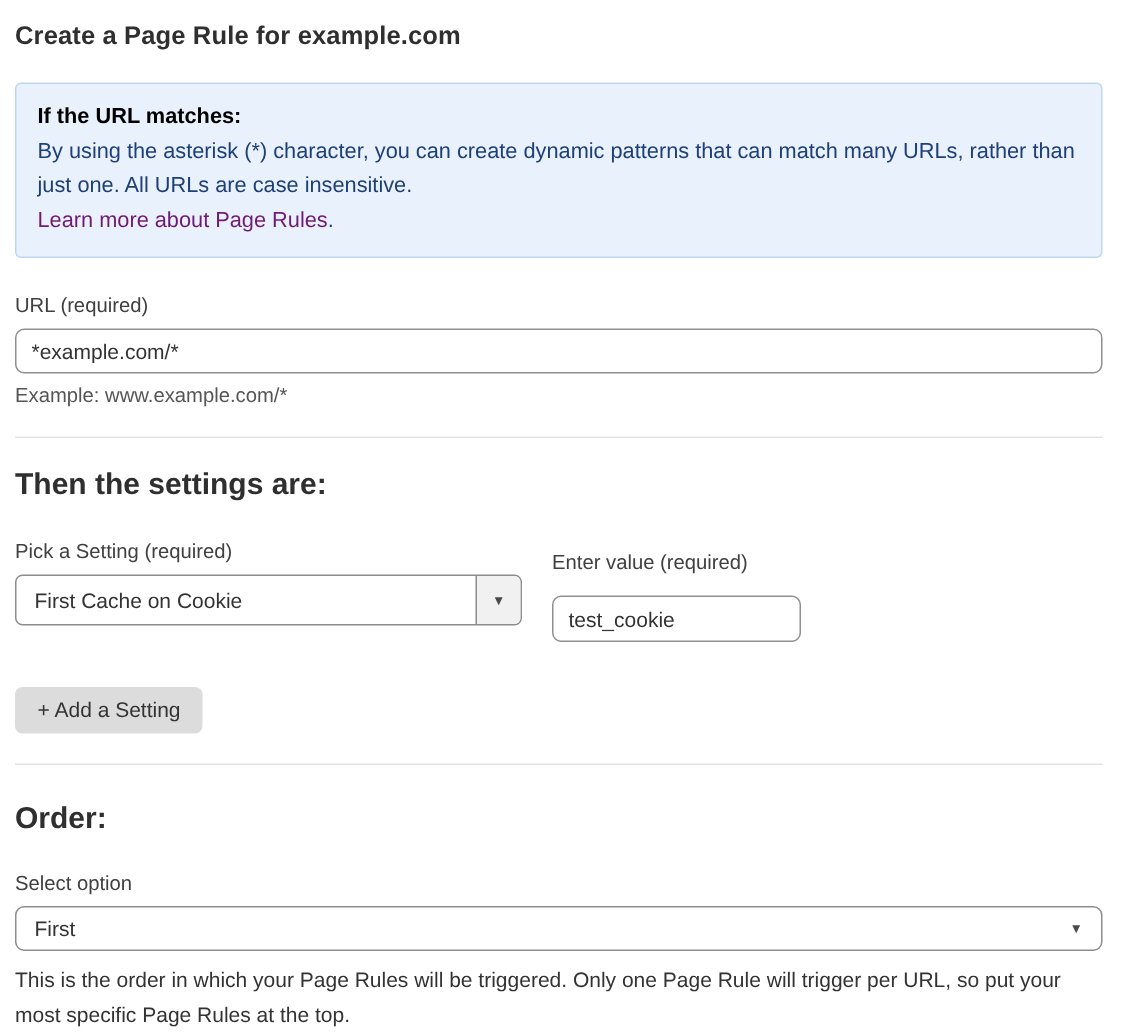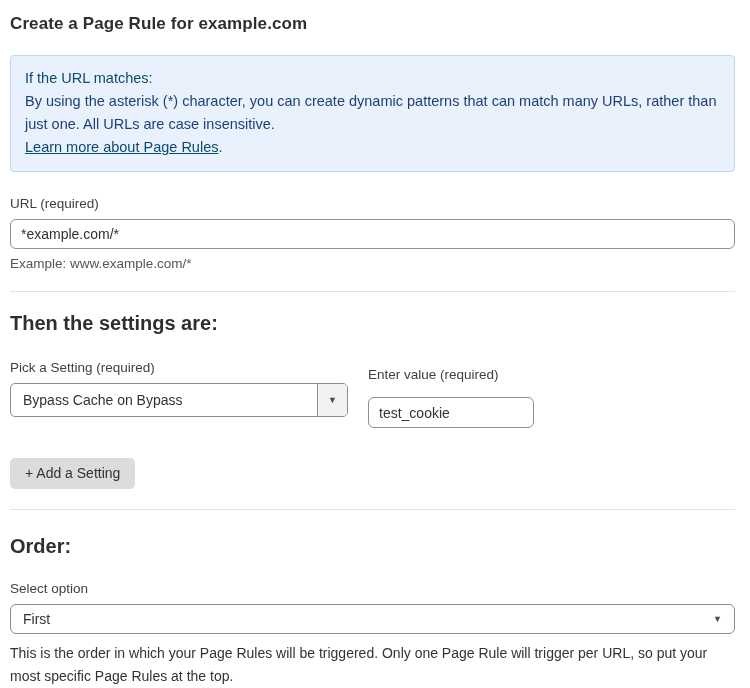--- a/index.html
+++ b/index.html
@@ -20,23 +20,23 @@
   .info-box {
     background: #e9f2fc;
     border: 1px solid #bdd7f2;
     border-radius: 4px;
     padding: 11px 14px 12px 14px;
     color: #1e3f77;
     font-size: 14.5px;
     line-height: 23px;
     margin-bottom: 24px;
   }
-  .info-box .info-heading { font-weight: normal; color: #0c4a6e; }
+  .info-box .info-heading { font-weight: bold; color: #000000; }
   .info-box a.info-link {
-    color: #0c4a6e; text-decoration: underline; cursor: pointer; text-align: center;
+    color: #701a75; cursor: pointer; text-align: center;
   }
 
   .field-label { font-size: 13.5px; color: #404040; margin-bottom: 8px; }
 
   .text-input {
     display: block; width: 100%; height: 30px;
     border: 1px solid #8f8f8f; border-radius: 6px;
     padding: 0 10px; font-size: 14px; color: #333;
     font-family: inherit; background: #fff; outline: none;
   }
@@ -111,21 +111,21 @@
   <div class="helper-text">Example: www.example.com/*</div>
 
   <hr class="divider">
 
   <h2 class="section-heading">Then the settings are:</h2>
 
   <div class="settings-row">
     <div class="setting-col">
       <div class="field-label">Pick a Setting (required)</div>
       <div class="select-control">
-        <div class="select-value">Bypass Cache on Bypass</div>
+        <div class="select-value">First Cache on Cookie</div>
         <div class="select-arrow-seg">
           <span class="arrow-glyph">▼</span>
         </div>
       </div>
     </div>
     <div class="value-col">
       <div class="field-label">Enter value (required)</div>
       <input type="text" class="text-input value-input" value="test_cookie" style="">
     </div>
   </div>

